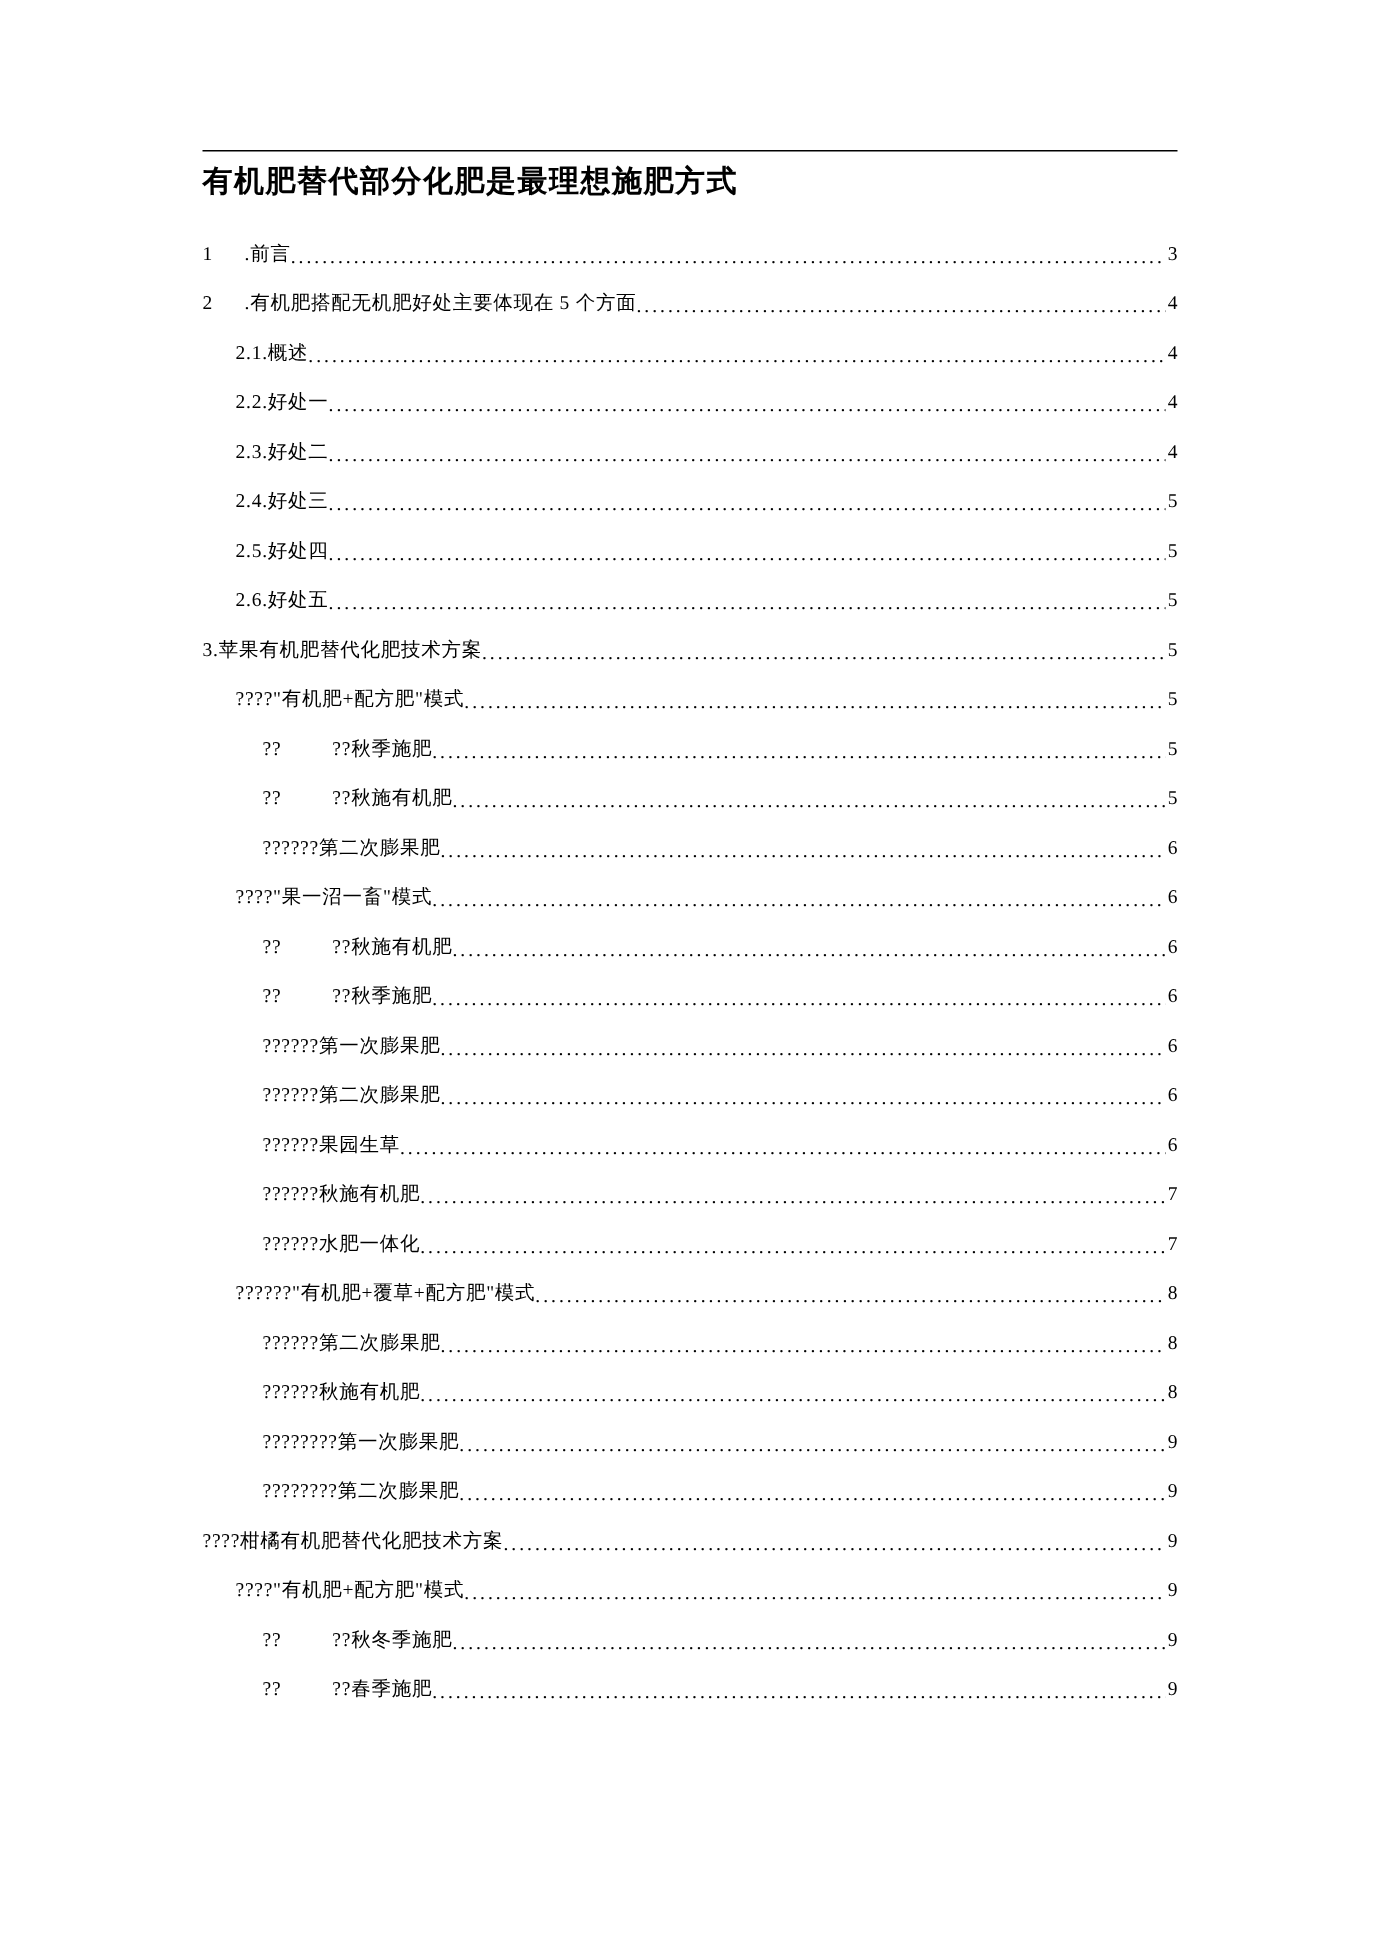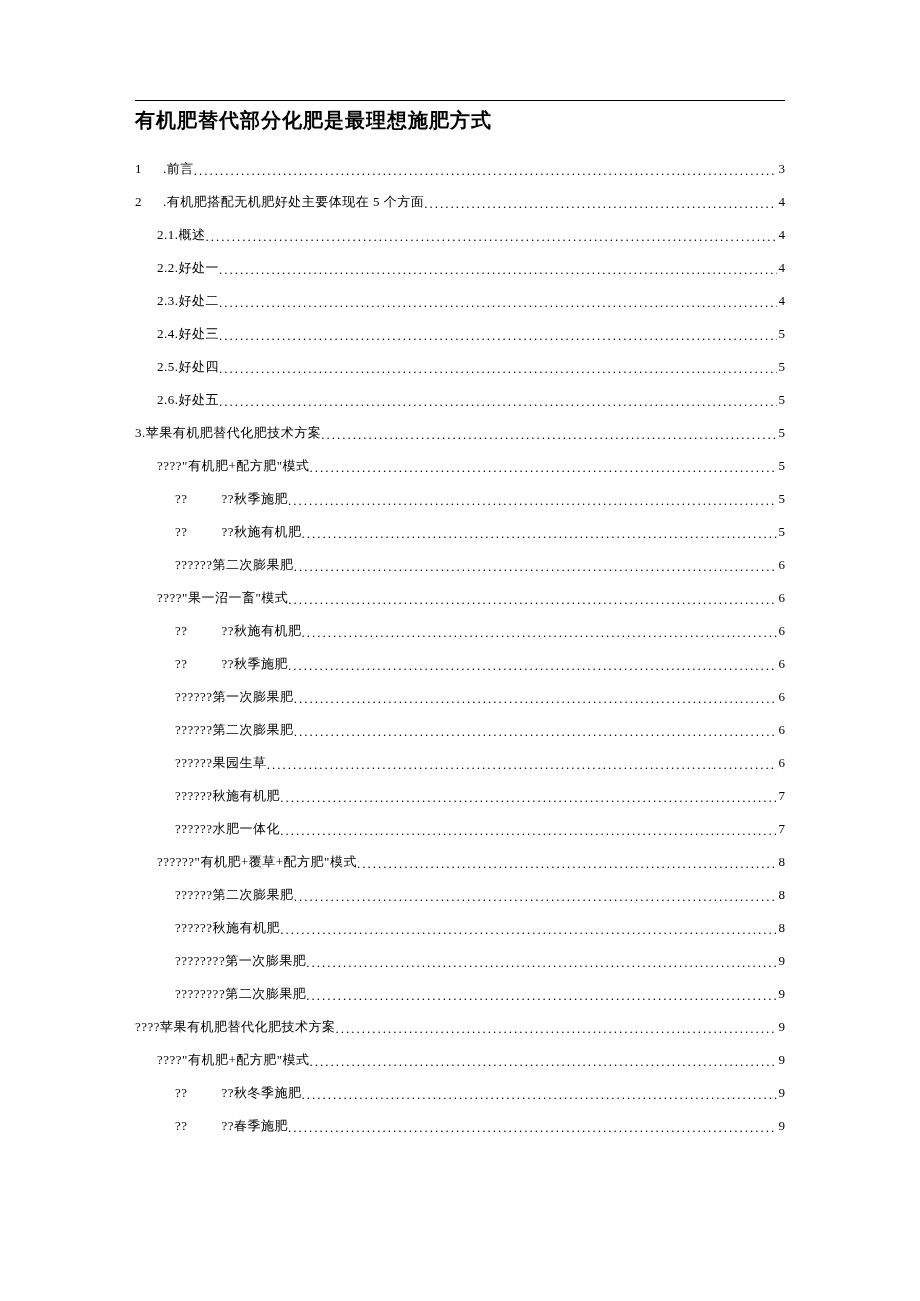--- a/index.html
+++ b/index.html
@@ -199,21 +199,21 @@
       <span class="toc-label">????????第一次膨果肥 </span>
       <span class="toc-leader"></span>
       <span class="toc-page">9</span>
     </div>
     <div class="toc-entry indent-2">
       <span class="toc-label">????????第二次膨果肥 </span>
       <span class="toc-leader"></span>
       <span class="toc-page">9</span>
     </div>
     <div class="toc-entry indent-0">
-      <span class="toc-label">????苹果有机肥替代化肥技术方案</span>
+      <span class="toc-label">????柑橘有机肥替代化肥技术方案</span>
       <span class="toc-leader"></span>
       <span class="toc-page">9</span>
     </div>
     <div class="toc-entry indent-1">
       <span class="toc-label">????"有机肥+配方肥"模式 </span>
       <span class="toc-leader"></span>
       <span class="toc-page">9</span>
     </div>
     <div class="toc-entry indent-2 qq-spaced">
       <span class="toc-label"><span class="p1">??</span><span class="p2">??秋冬季施肥</span></span>

